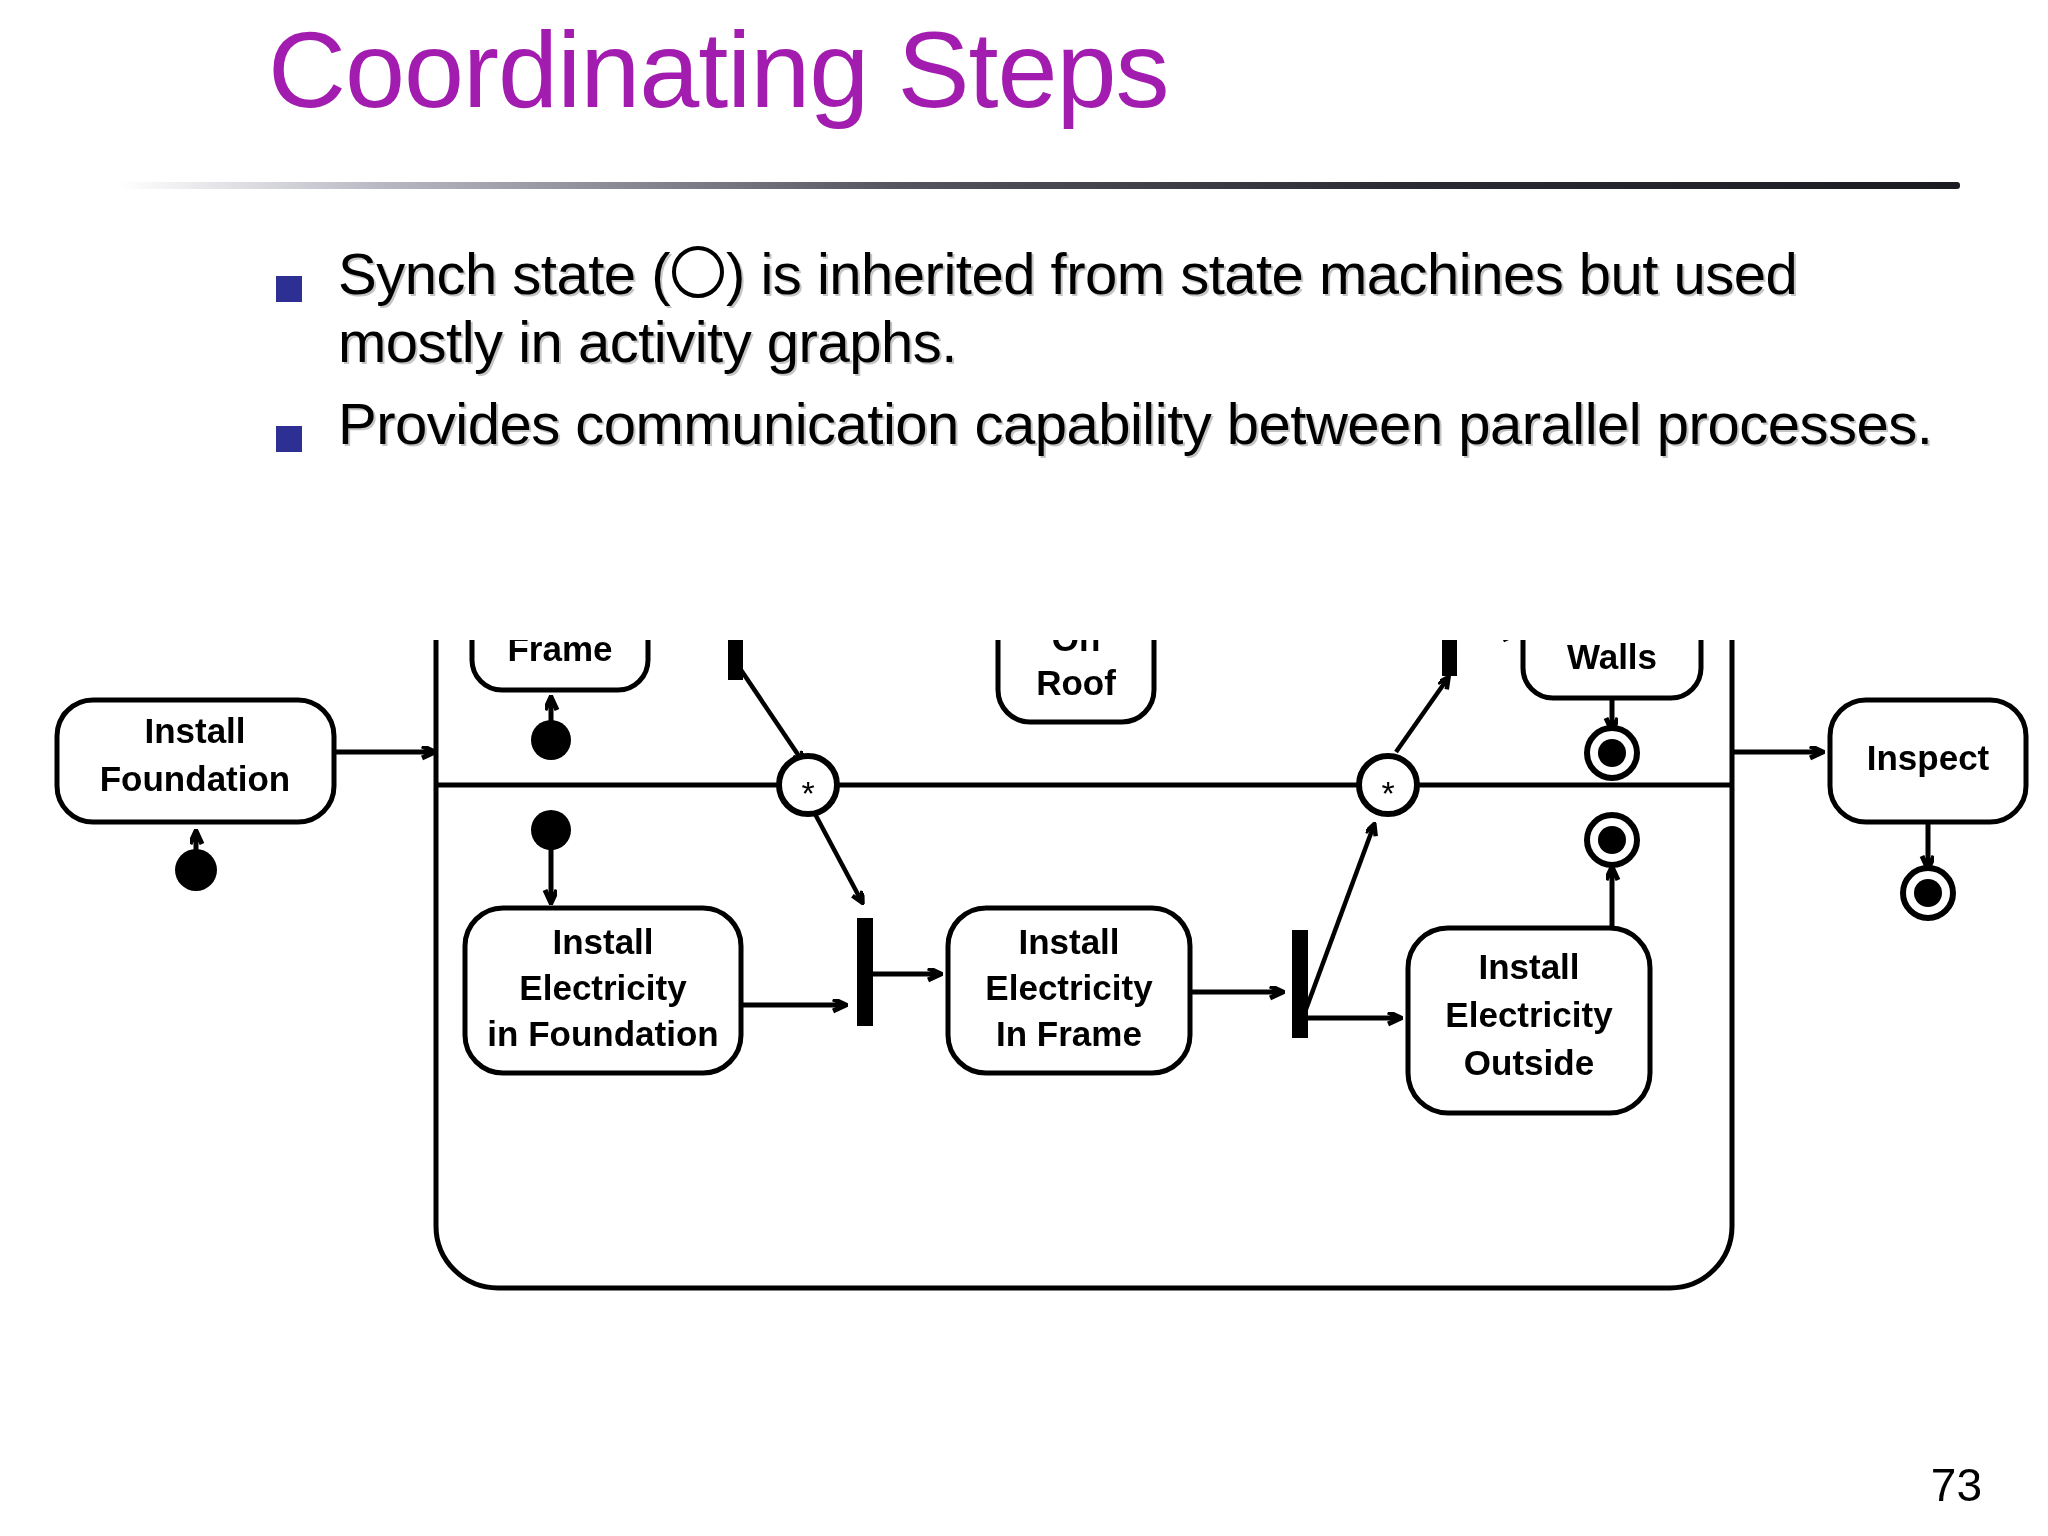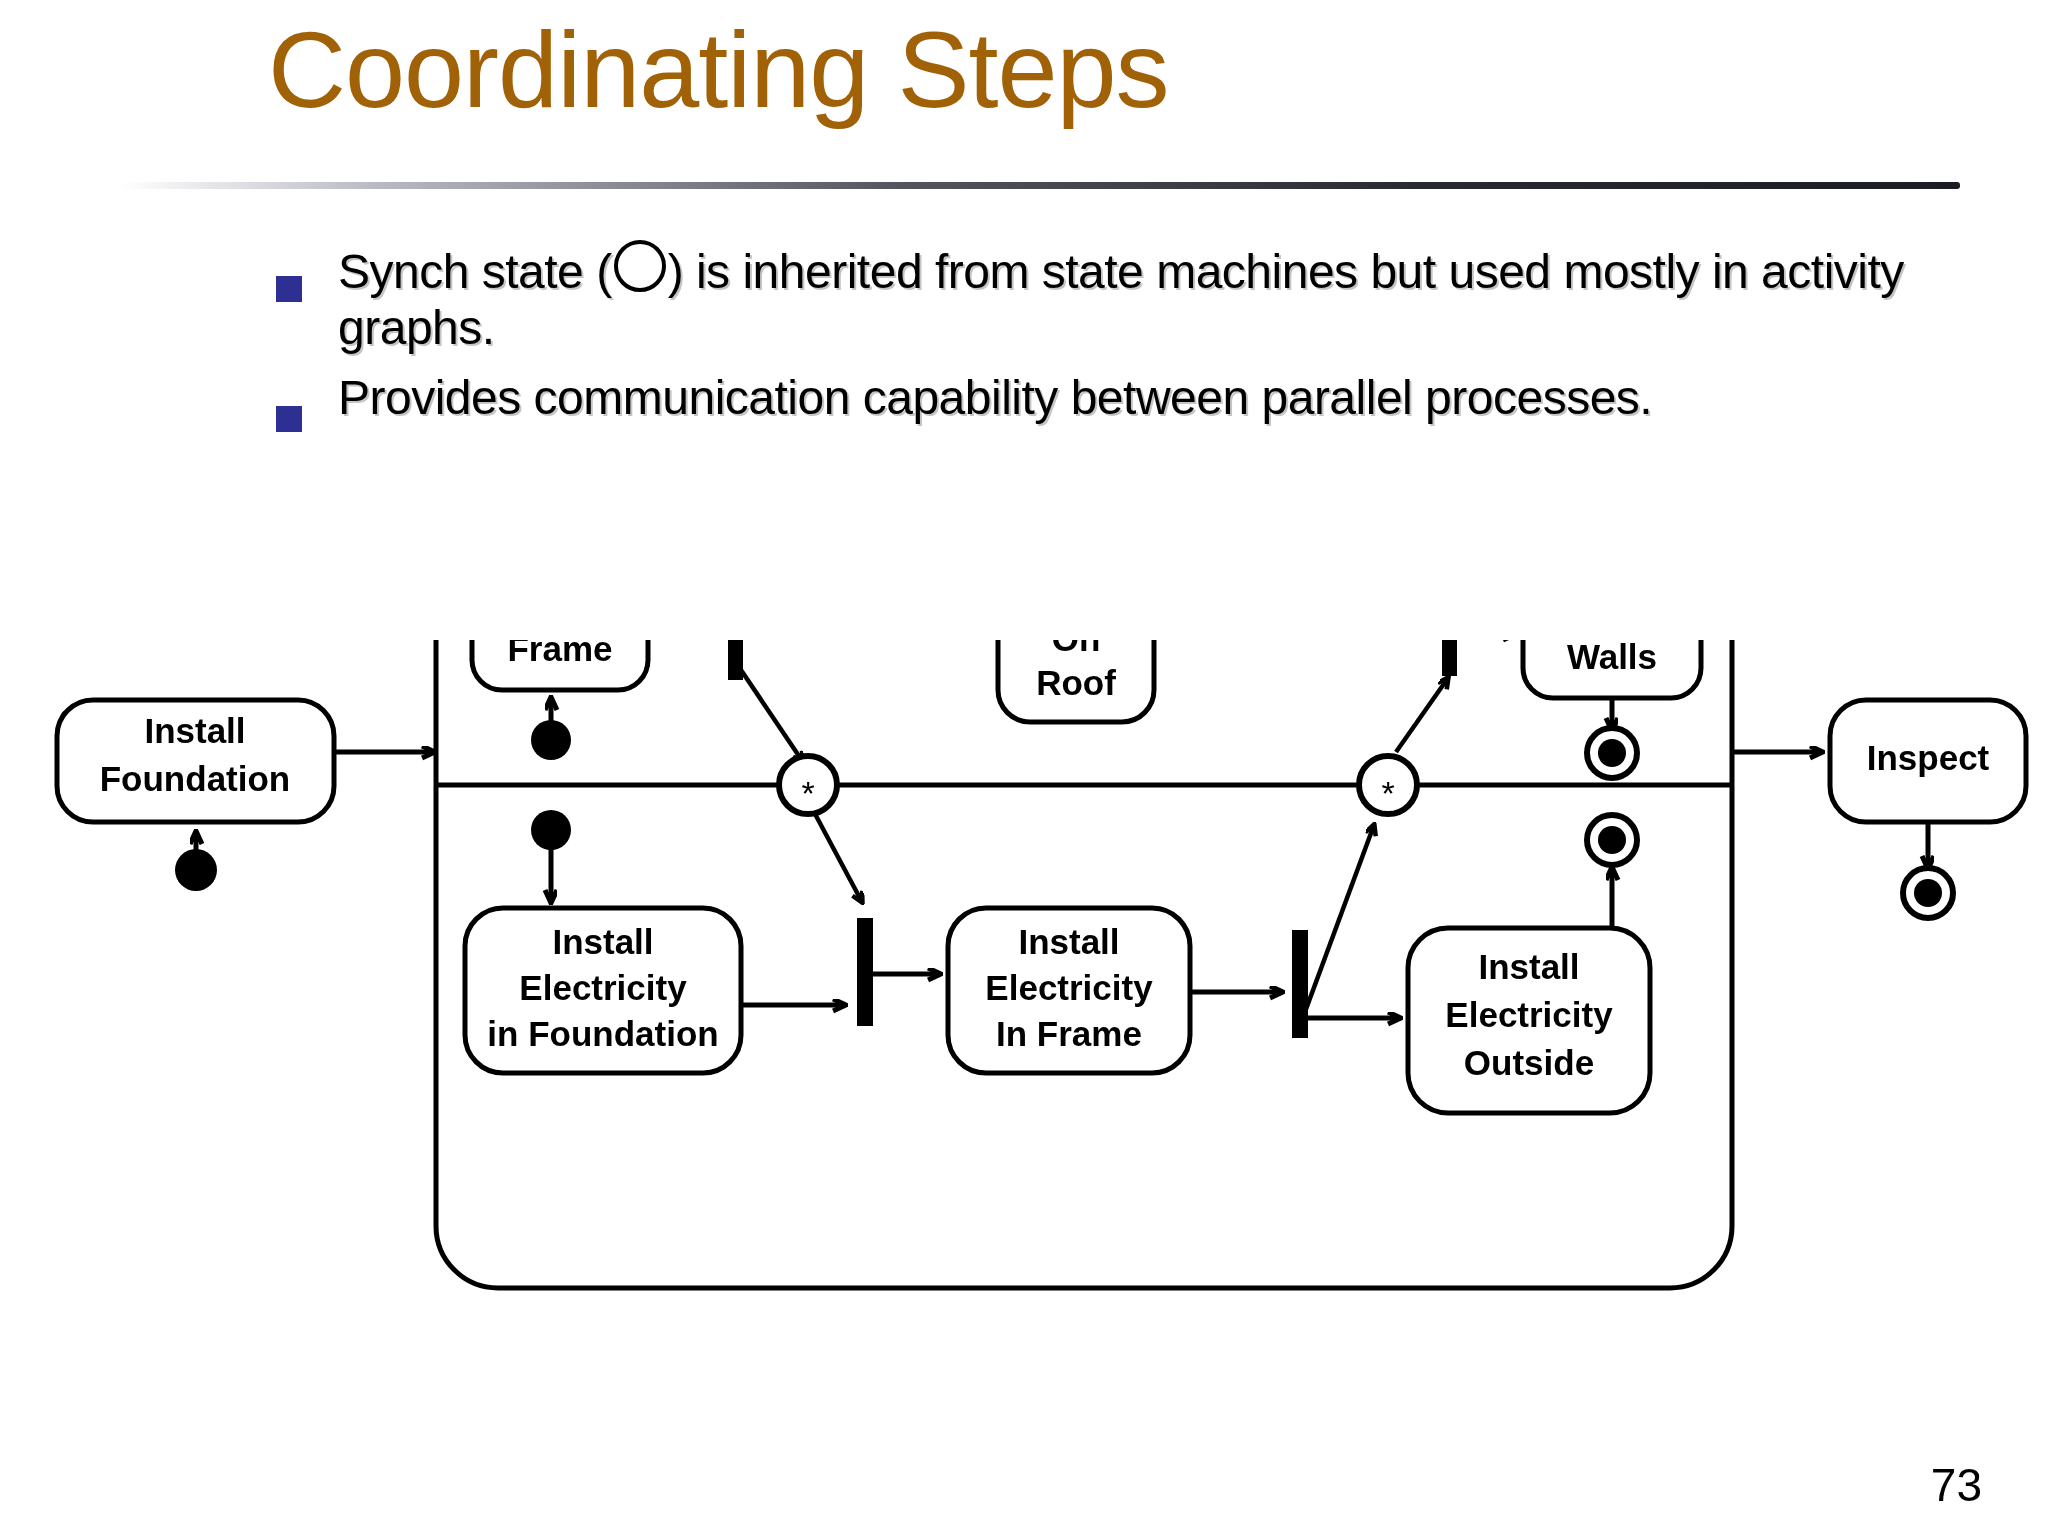--- a/index.html
+++ b/index.html
@@ -11,42 +11,42 @@
     position:relative;
   }
   #slide{position:absolute;inset:0;background:#fff;}
 
   
   .title{
     position:absolute;
     left:268px; top:12px;
     font-size:108px;
     line-height:1.08;
-    color:#a16207;
+    color:#a21caf;
     font-weight:400;
     letter-spacing:-1px;
     white-space:nowrap;
   }
   .title-rule{
     position:absolute;
     left:120px; top:182px;
     width:1840px; height:7px;
     background:linear-gradient(to right,#ffffff 0%, #b9b9c4 14%, #55555f 42%, #2a2a33 70%, #1b1b22 100%);
     border-radius:3px;
   }
 
   
   .bullets{position:absolute;left:276px;top:240px;width:1700px;}
   .bullet-row{display:flex;align-items:flex-start;margin-bottom:14px;}
   .bullet-mark{
     width:26px;height:26px;background:#2d2f92;
     margin-top:36px;margin-right:36px;flex:0 0 auto;
   }
   .bullet-text{
-    font-size:48px;
+    font-size:58px;
     line-height:1.17;
     color:#000;
     text-shadow:2px 2px 0 rgba(150,150,150,.55);
     letter-spacing:-.5px;
   }
   .circ-glyph{
     display:inline-block;
     width:44px;height:44px;
     border:4px solid #000;border-radius:50%;
     vertical-align:-4px;

